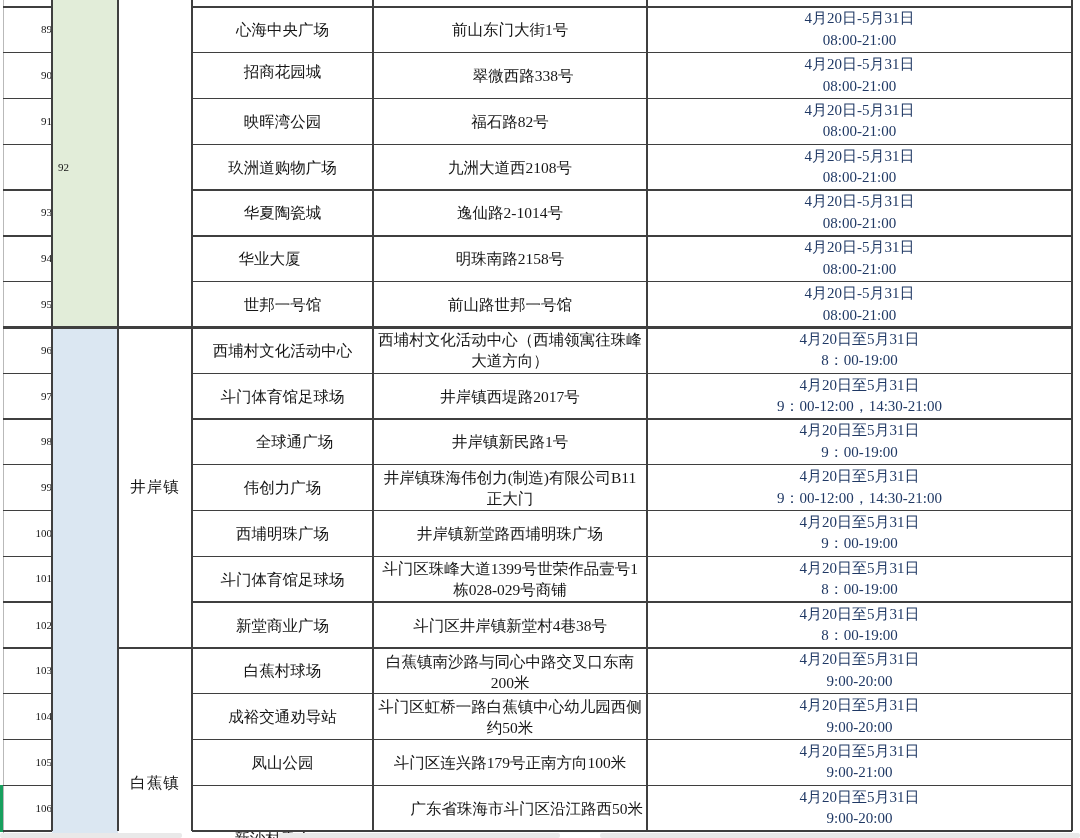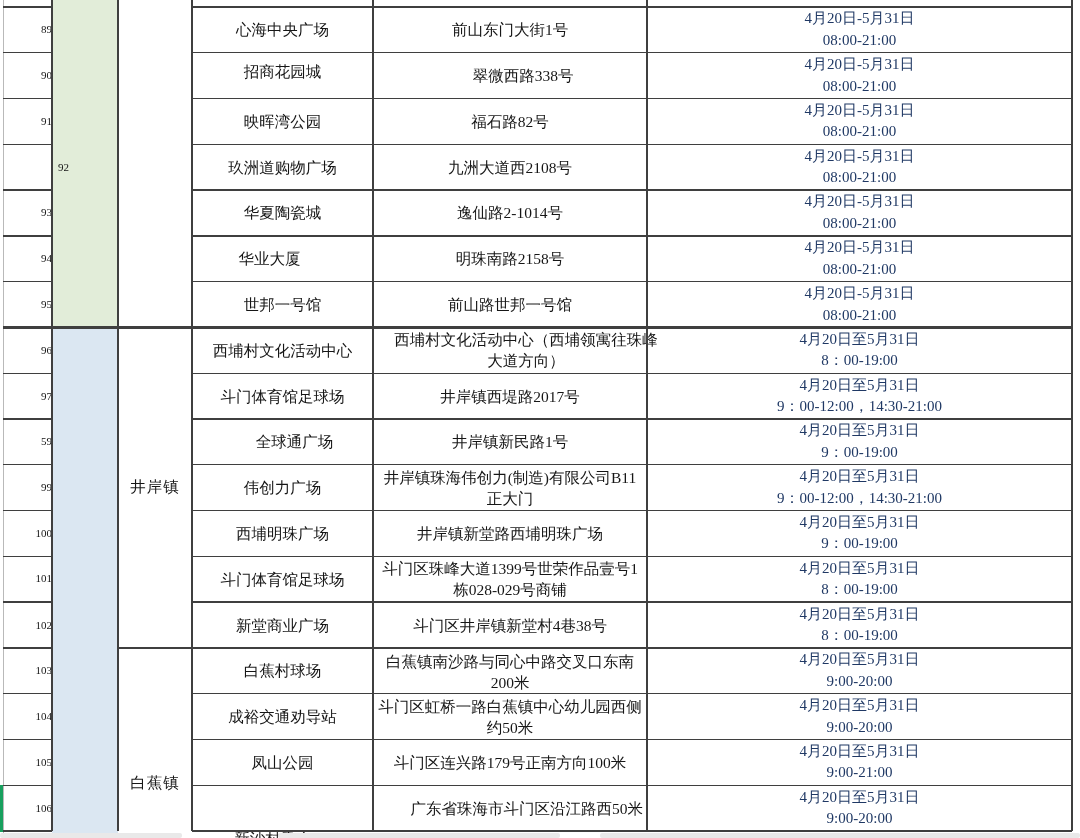--- a/index.html
+++ b/index.html
@@ -135,42 +135,42 @@
       <div class="cell sched" style="left: 647px; top: 281.68px; width: 425px; height: 45.78px; color: rgb(31, 56, 100);">
         <span>4月20日-5月31日</span>
         <span>08:00-21:00</span>
       </div>
       <div class="cell num" style="left: 3px; top: 327.46px; width: 49px; height: 45.78px;">
         <span>96</span>
       </div>
       <div class="cell name" style="left: 192px; top: 327.46px; width: 181px; height: 45.78px;">
         <span>西埔村文化活动中心</span>
       </div>
-      <div class="cell addr" style="left: 373px; top: 327.46px; width: 274px; height: 45.78px; margin-left: 16px;">
+      <div class="cell addr" style="left: 373px; top: 327.46px; width: 274px; height: 45.78px;">
         <span>西埔村文化活动中心（西埔领寓往珠峰大道方向）</span>
       </div>
       <div class="cell sched" style="left: 647px; top: 327.46px; width: 425px; height: 45.78px; color: rgb(31, 56, 100);">
         <span>4月20日至5月31日</span>
         <span>8：00-19:00</span>
       </div>
       <div class="cell num" style="left: 3px; top: 373.24px; width: 49px; height: 45.78px;">
         <span>97</span>
       </div>
       <div class="cell name" style="left: 192px; top: 373.24px; width: 181px; height: 45.78px;">
         <span>斗门体育馆足球场</span>
       </div>
       <div class="cell addr" style="left: 373px; top: 373.24px; width: 274px; height: 45.78px;">
         <span>井岸镇西堤路2017号</span>
       </div>
       <div class="cell sched" style="left: 647px; top: 373.24px; width: 425px; height: 45.78px; color: rgb(31, 56, 100);">
         <span>4月20日至5月31日</span>
         <span>9：00-12:00，14:30-21:00</span>
       </div>
       <div class="cell num" style="left: 3px; top: 419.02px; width: 49px; height: 45.78px;">
-        <span>59</span>
+        <span>98</span>
       </div>
       <div class="cell name" style="left: 192px; top: 419.02px; width: 205px; height: 45.78px; align-items: center;">
         <span>全球通广场</span>
       </div>
       <div class="cell addr" style="left: 373px; top: 419.02px; width: 274px; height: 45.78px;">
         <span>井岸镇新民路1号</span>
       </div>
       <div class="cell sched" style="left: 647px; top: 419.02px; width: 425px; height: 45.78px; color: rgb(31, 56, 100);">
         <span>4月20日至5月31日</span>
         <span>9：00-19:00</span>

